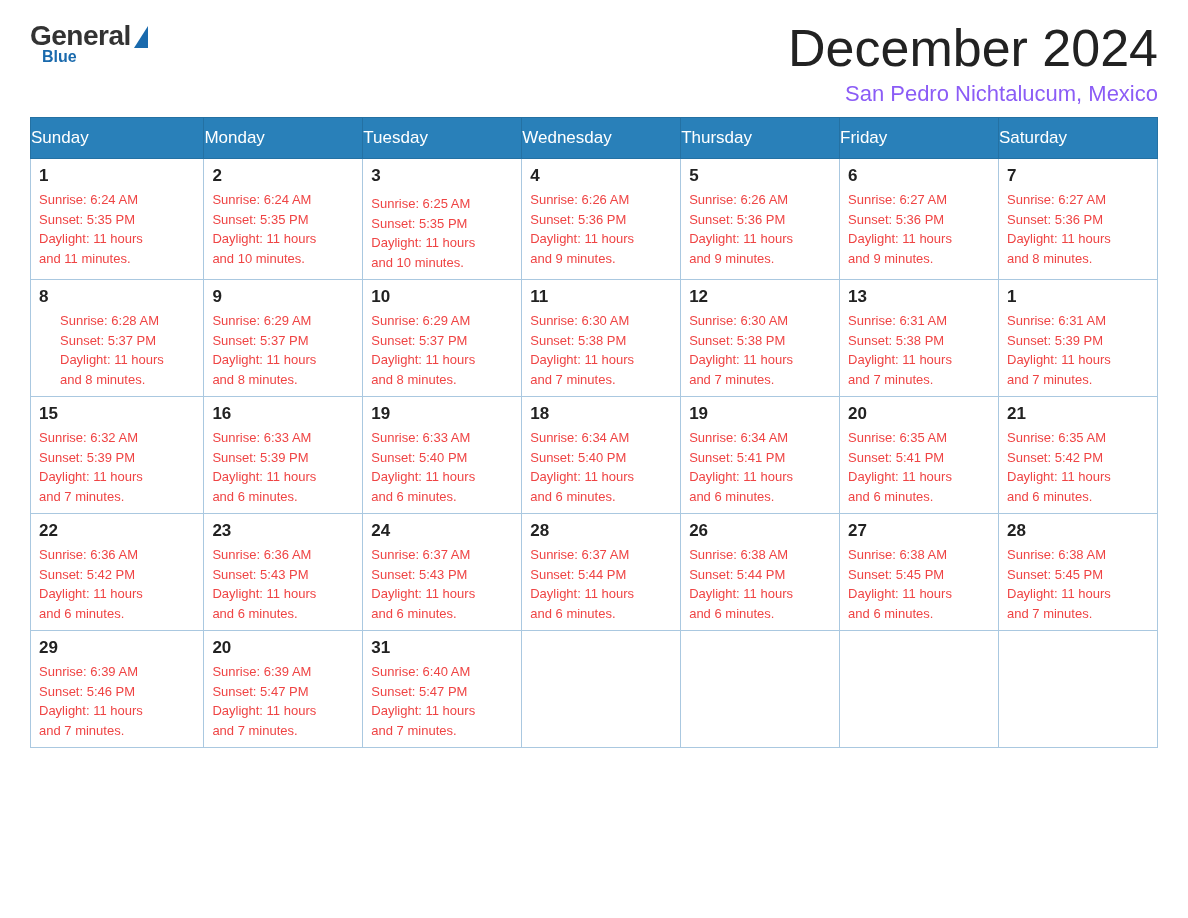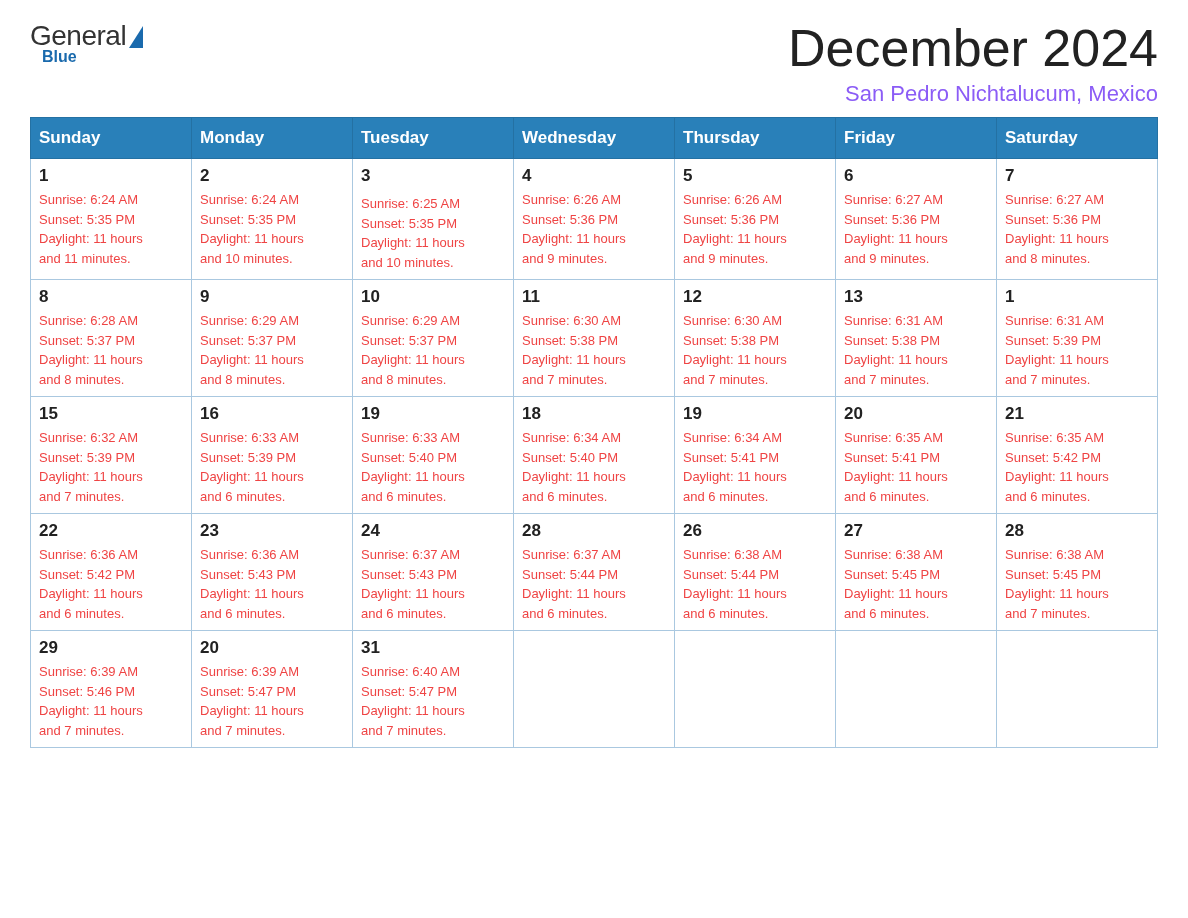--- a/index.html
+++ b/index.html
@@ -21,21 +21,21 @@
       display: flex;
       flex-direction: column;
       align-items: flex-start;
     }
     .logo-top {
       display: flex;
       align-items: center;
     }
     .logo-general {
       font-size: 28px;
-      font-weight: normal;
+      font-weight: bold;
       color: #333;
       letter-spacing: -0.5px;
     }
     .logo-triangle {
       width: 0;
       height: 0;
       border-left: 14px solid transparent;
       border-right: 0px solid transparent;
       border-bottom: 22px solid #1a6aad;
       margin-left: 3px;
@@ -65,22 +65,22 @@
     }
     table {
       width: 100%;
       border-collapse: collapse;
       margin-top: 10px;
     }
     thead tr th {
       background-color: #2980b9;
       color: #fff;
       font-size: 17px;
-      font-weight: bold;
-      padding: 10px 8px;
+      font-weight: normal;
+      padding: 10px 0;
       border: 1px solid #2471a3;
       text-align: left;
     }
     tbody tr td {
       border: 1px solid #aac8e0;
       vertical-align: top;
       padding: 7px 8px;
       font-size: 13px;
       color: #222;
       min-width: 130px;
@@ -188,21 +188,21 @@
           <span class="day-number">7</span>
           <div class="day-info" style="white-space: pre-line;">Sunrise: 6:27 AM
 Sunset: 5:36 PM
 Daylight: 11 hours
 and 8 minutes.</div>
         </td>
       </tr>
       <tr>
         <td>
           <span class="day-number">8</span>
-          <div class="day-info" style="white-space: pre-line;">Sunrise: 6:28 AM
+          <div class="day-info" style="white-space: pre-line; margin-left: 21px;">Sunrise: 6:28 AM
 Sunset: 5:37 PM
 Daylight: 11 hours
 and 8 minutes.</div>
         </td>
         <td>
           <span class="day-number">9</span>
           <div class="day-info" style="white-space: pre-line;">Sunrise: 6:29 AM
 Sunset: 5:37 PM
 Daylight: 11 hours
 and 8 minutes.</div>

